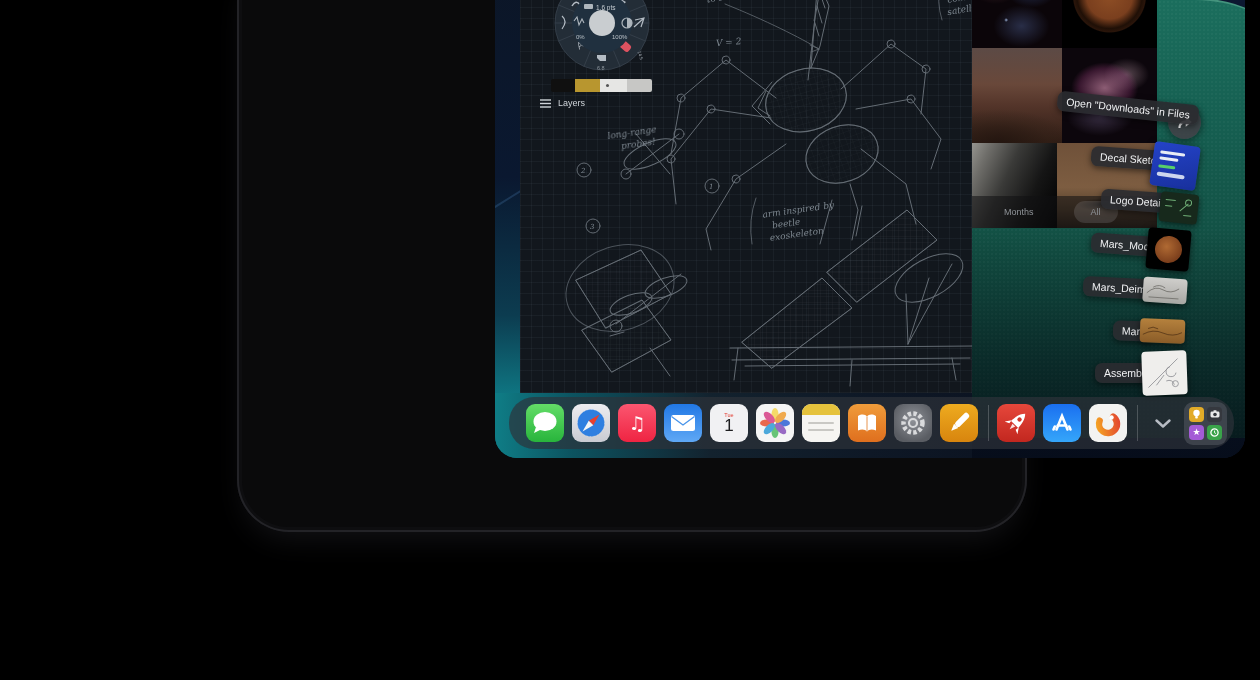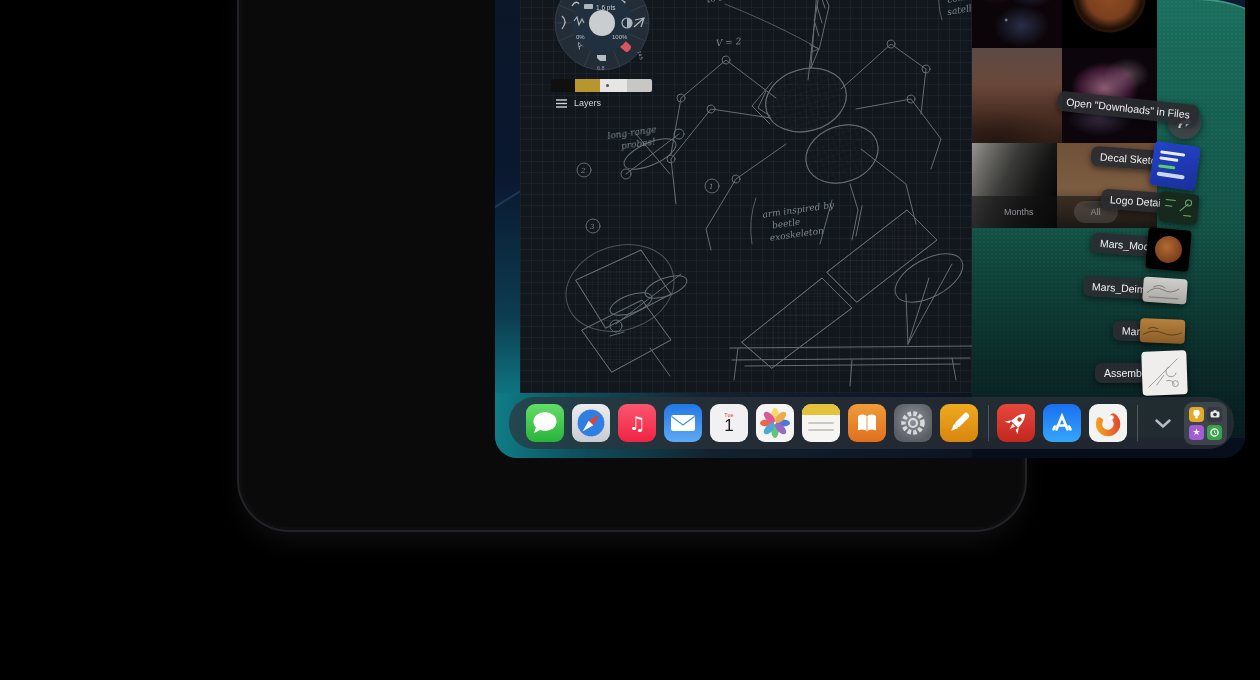--- a/index.html
+++ b/index.html
@@ -24,21 +24,21 @@
   #wheel{position:absolute;left:34px;top:6px;width:96px;height:118px;}
   #wheel svg{position:absolute;left:0;top:21px;}
   
   #colorstrip{position:absolute;left:31px;top:131px;width:101px;height:13px;display:flex;border-radius:2px;overflow:hidden;}
   #colorstrip .sw1{width:24px;background:#101010;}
   #colorstrip .sw2{width:25px;background:#b8962f;}
   #colorstrip .sw3{width:27px;background:#e6e6e4;position:relative;}
   #colorstrip .sw3 .dot{position:absolute;left:6px;top:5px;width:3px;height:3px;border-radius:50%;background:#555;}
   #colorstrip .sw4{width:25px;background:#c7c7c5;}
   
-  #layers{position:absolute;left:36px;top:150px;display:flex;align-items:center;color:#cfd4d9;font-size:9px;gap:7px;}
+  #layers{position:absolute;left:20px;top:150px;display:flex;align-items:center;color:#cfd4d9;font-size:9px;gap:7px;}
   
   #sketch{position:absolute;left:0;top:0;}
   .hand{font-family:"DejaVu Serif","Liberation Serif",serif;font-style:italic;fill:#97a2ab;opacity:.8;}
   
   #rightpanel{position:absolute;left:477px;top:0;width:273px;height:510px;background:#0c1730;overflow:hidden;}
   #greenmat{position:absolute;left:-34px;top:50px;width:345px;height:438px;
     border-radius:46% 26% 8% 8% / 20% 12% 6% 6%;
     background:linear-gradient(180deg,#1b6e5d 0%,#166052 26%,#124f43 58%,#0d3d34 100%);
     border-top:2px solid rgba(130,205,175,.4);}
   #greenmat:after{content:"";position:absolute;inset:0;border-radius:inherit;

